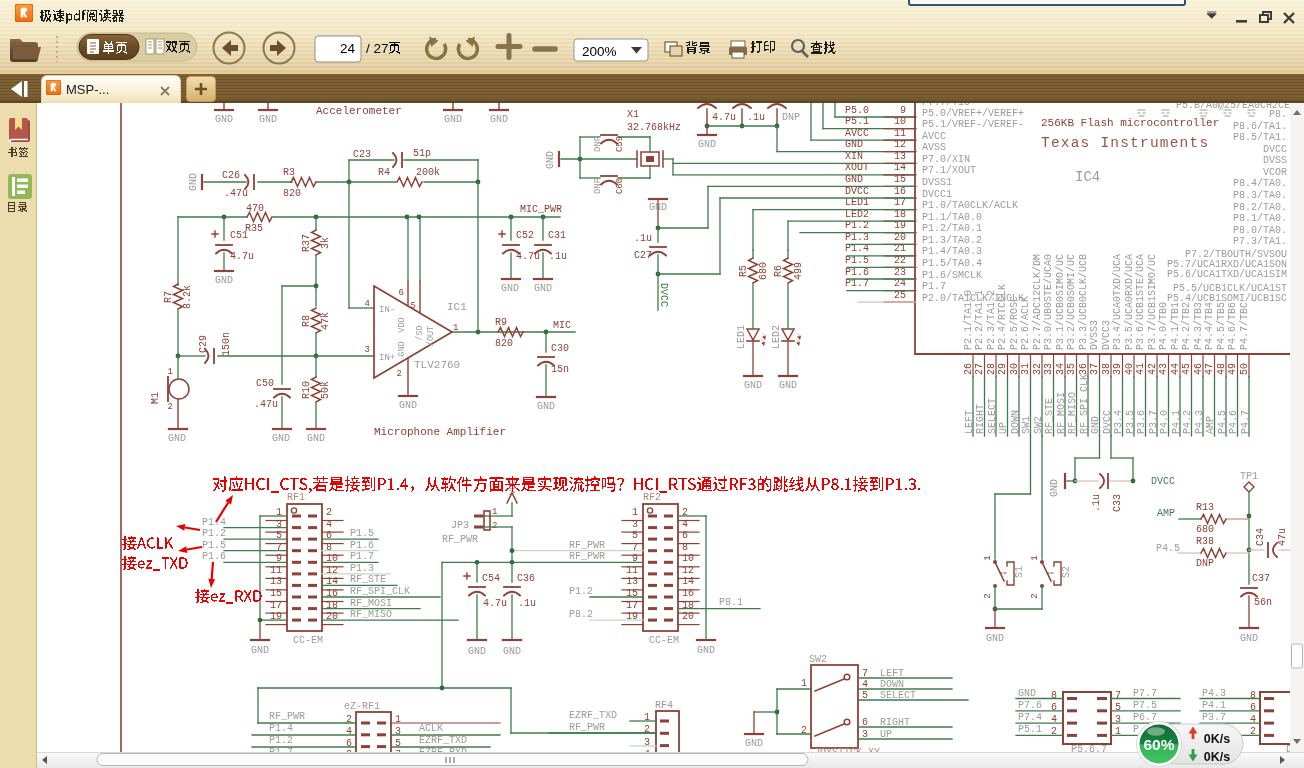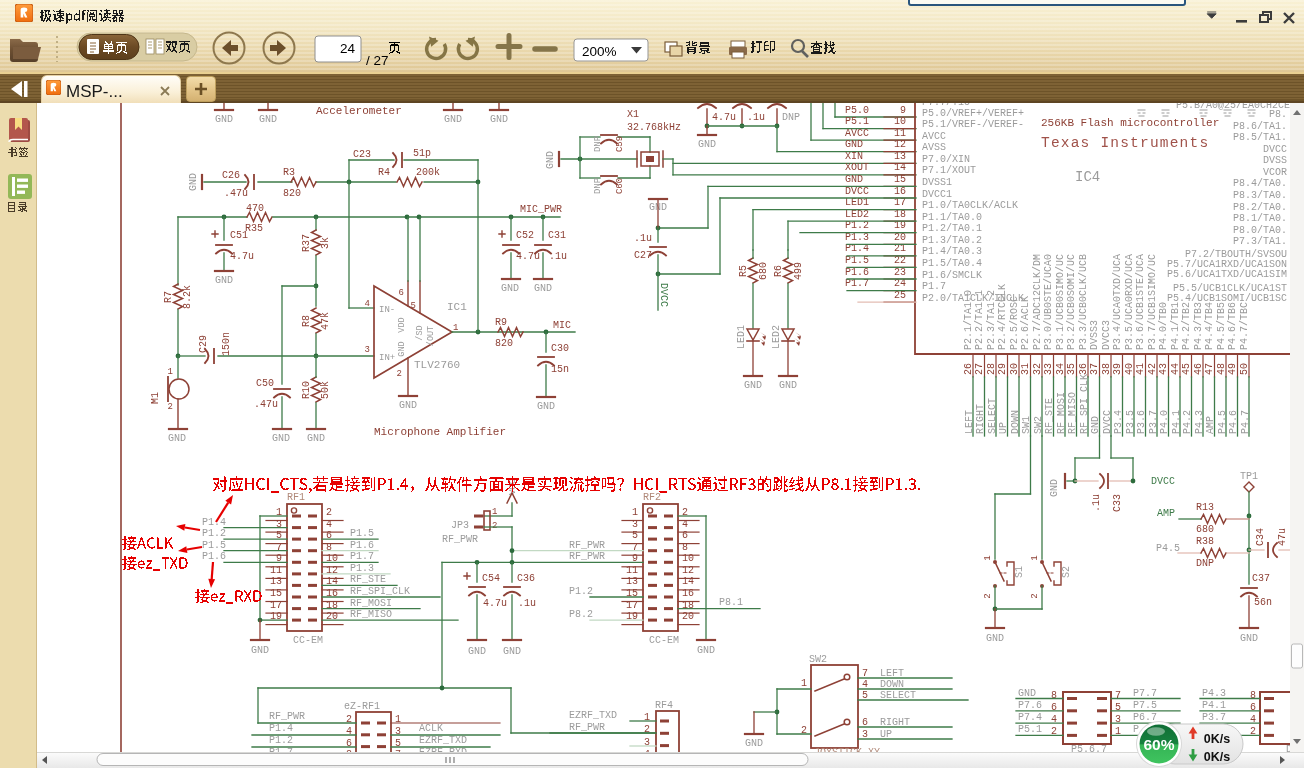--- a/index.html
+++ b/index.html
@@ -86,21 +86,21 @@
 <g>
         <rect x="731" y="11" width="14" height="6" fill="#fff" stroke="#7a5c38"></rect>
         <rect x="729" y="17" width="18" height="8" rx="1" fill="#8a6a49"></rect>
         <rect x="732" y="22" width="12" height="6" fill="#fff" stroke="#7a5c38"></rect>
       </g>
 <circle cx="798" cy="16" r="6" fill="none" stroke="#60605e" stroke-width="2.2"></circle>
       <path d="M802 21l6 6" stroke="#60605e" stroke-width="2.6"></path>
 </g>
   </svg>
 <div class="t" style="left:340px;top:41px;font-size:13.5px;color:#000">24</div>
-<div class="t" style="left:366px;top:53px;font-size:13.5px;color:#000">/ 27</div>
+<div class="t" style="left:366px;top:41px;font-size:13.5px;color:#000">/ 27</div>
 <svg class="abs" style="left:0;top:0" width="900" height="75">
     <path d="M389 42h11v1h-11zM394 43h1v1h-1zM391 44h7v1h-7zM390 45h9v1h-9zM390 46h1v1h-1zM394 46h1v1h-1zM398 46h1v1h-1zM390 47h1v1h-1zM394 47h1v1h-1zM398 47h1v1h-1zM390 48h1v1h-1zM394 48h1v1h-1zM398 48h1v1h-1zM390 49h1v1h-1zM394 49h1v1h-1zM398 49h1v1h-1zM390 50h1v1h-1zM393 50h2v1h-2zM398 50h1v1h-1zM392 51h2v1h-2zM396 51h2v1h-2zM390 52h3v1h-3zM397 52h3v1h-3zM389 53h1v1h-1zM399 53h1v1h-1z" fill="#000"></path>
   </svg>
 <svg class="abs" style="left:0;top:0" width="900" height="75">
     <path d="M105 41h1v1h-1zM111 41h1v1h-1zM105 42h2v1h-2zM111 42h1v1h-1zM116 42h11v1h-11zM106 43h2v1h-2zM110 43h2v1h-2zM121 43h1v1h-1zM104 44h9v1h-9zM118 44h7v1h-7zM104 45h1v1h-1zM108 45h1v1h-1zM112 45h1v1h-1zM117 45h9v1h-9zM104 46h9v1h-9zM117 46h1v1h-1zM121 46h1v1h-1zM125 46h1v1h-1zM104 47h1v1h-1zM108 47h1v1h-1zM112 47h1v1h-1zM117 47h1v1h-1zM121 47h1v1h-1zM125 47h1v1h-1zM104 48h9v1h-9zM117 48h1v1h-1zM121 48h1v1h-1zM125 48h1v1h-1zM108 49h1v1h-1zM117 49h1v1h-1zM121 49h1v1h-1zM125 49h1v1h-1zM103 50h11v1h-11zM117 50h1v1h-1zM120 50h2v1h-2zM125 50h1v1h-1zM103 51h11v1h-11zM119 51h2v1h-2zM123 51h2v1h-2zM108 52h1v1h-1zM117 52h3v1h-3zM124 52h3v1h-3zM108 53h1v1h-1zM116 53h1v1h-1zM126 53h1v1h-1z" fill="#ffffff"></path>
   </svg>
 <svg class="abs" style="left:0;top:0" width="900" height="75">
     <path d="M166 41h5v1h-5zM172 41h5v1h-5zM179 41h11v1h-11zM166 42h11v1h-11zM184 42h1v1h-1zM170 43h1v1h-1zM172 43h1v1h-1zM175 43h2v1h-2zM181 43h7v1h-7zM166 44h1v1h-1zM169 44h2v1h-2zM172 44h1v1h-1zM175 44h2v1h-2zM180 44h9v1h-9zM167 45h1v1h-1zM169 45h1v1h-1zM172 45h1v1h-1zM175 45h1v1h-1zM180 45h1v1h-1zM184 45h1v1h-1zM188 45h1v1h-1zM167 46h3v1h-3zM172 46h2v1h-2zM175 46h1v1h-1zM180 46h1v1h-1zM184 46h1v1h-1zM188 46h1v1h-1zM168 47h2v1h-2zM173 47h3v1h-3zM180 47h1v1h-1zM184 47h1v1h-1zM188 47h1v1h-1zM168 48h2v1h-2zM173 48h2v1h-2zM180 48h1v1h-1zM184 48h1v1h-1zM188 48h1v1h-1zM167 49h4v1h-4zM173 49h2v1h-2zM180 49h1v1h-1zM183 49h2v1h-2zM188 49h1v1h-1zM167 50h1v1h-1zM170 50h1v1h-1zM172 50h4v1h-4zM182 50h2v1h-2zM186 50h2v1h-2zM166 51h1v1h-1zM171 51h2v1h-2zM175 51h2v1h-2zM180 51h3v1h-3zM187 51h3v1h-3zM176 52h1v1h-1zM179 52h1v1h-1zM189 52h1v1h-1z" fill="#1a1a1a"></path>
   </svg>
 <svg class="abs" style="left:0;top:0" width="900" height="75">
@@ -122,21 +122,21 @@
 <svg class="abs" style="left:46px;top:80px" width="15" height="15" viewBox="0 0 16 16">
     <rect x="0" y="0" width="16" height="16" rx="3" fill="url(#og)" stroke="#c55a10" stroke-width="1"></rect>
     <defs>
       <linearGradient id="og" x1="0" y1="0" x2="0" y2="1">
         <stop offset="0" stop-color="#ff9d3d"></stop>
         <stop offset="1" stop-color="#ef6c0e"></stop>
       </linearGradient>
     </defs>
     <path d="M5 12V5q0-2 3-2t3 2q0 2-2.2 2.2L11 12H8.8L7.4 8.5V12z" fill="#fff"></path>
   </svg>
-<div class="t" style="left:66px;top:82px;font-size:17px;color:#1a1a1a">MSP-...</div>
+<div class="t" style="left:66px;top:82px;font-size:13px;color:#1a1a1a">MSP-...</div>
 <svg class="abs" style="left:160px;top:86px" width="10" height="10">
     <path d="M1 1l8 8M9 1l-8 8" stroke="#8a7a55" stroke-width="1.8"></path>
   </svg>
 <div class="abs" style="left:186px;top:76px;width:30px;height:26px;border-radius:4px;
  background:linear-gradient(180deg,#f3ddab 0,#e3c488 55%,#d4b171 100%);border:1px solid #bfa05e"></div>
 <svg class="abs" style="left:193px;top:81px" width="16" height="16">
     <path d="M8 2v12M2 8h12" stroke="#6b5025" stroke-width="2.6"></path>
   </svg>
 <div class="abs" id="sidebar"></div>
 <svg class="abs" style="left:7px;top:117px" width="26" height="28" viewBox="0 0 26 28">

